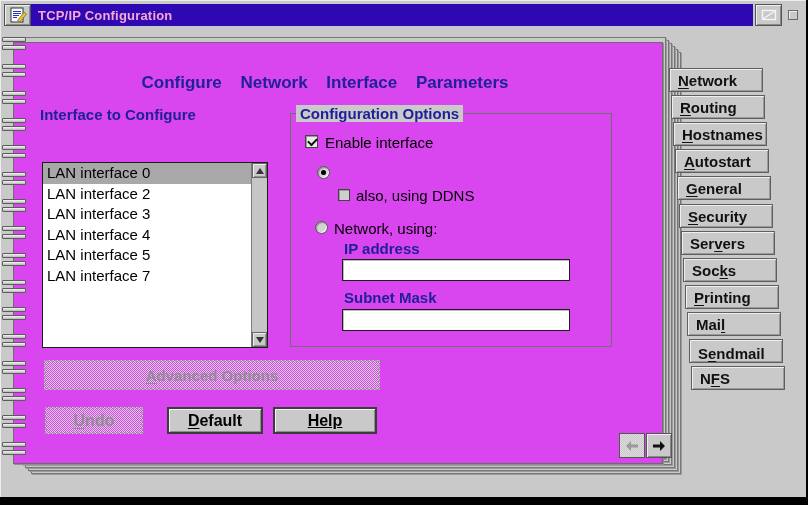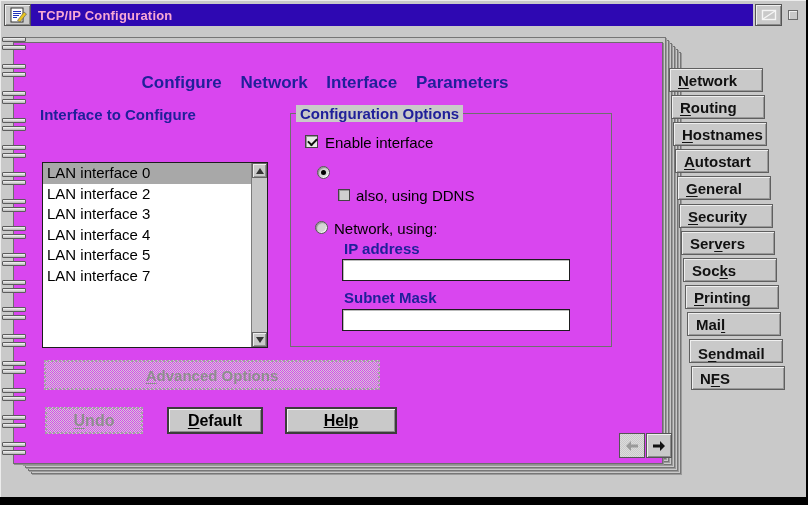--- a/index.html
+++ b/index.html
@@ -266,21 +266,21 @@
       <span class="navy-label" style="left:53px;top:175px;">Subnet Mask</span>
       <input class="text-input" style="left: 51px; top: 195px;" type="text" value="">
     </div>
 
     <div class="push-btn btn-disabled" style="left:30px;top:317px;width:336px;height:30px;font-size:15px;"><span class="mn">A</span>dvanced Options</div>
 
     <div class="push-btn btn-disabled" style="left:31px;top:364px;width:98px;height:27px;"><span class="mn">U</span>ndo</div>
 
     <div class="push-btn btn-enabled" style="left:153px;top:364px;width:96px;height:27px;"><span class="mn">D</span>efault</div>
 
-    <div class="push-btn btn-enabled" style="left:271px;top:364px;width:112px;height:27px;text-decoration:underline;">Help</div>
+    <div class="push-btn btn-enabled" style="left:259px;top:364px;width:104px;height:27px;text-decoration:underline;">Help</div>
 
     <div class="pager-btn pager-back" style="left:605px;top:390px;">
       <svg width="14" height="12" viewBox="0 0 14 12">
         <path d="M13 4.5H6V1L1 6l5 5V7.5h7z" fill="#9a9a9a"></path>
       </svg>
     </div>
     <div class="pager-btn pager-fwd" style="left:632px;top:390px;">
       <svg width="14" height="12" viewBox="0 0 14 12">
         <path d="M1 4.5h7V1l5 5-5 5V7.5H1z" fill="#111"></path>
       </svg>

